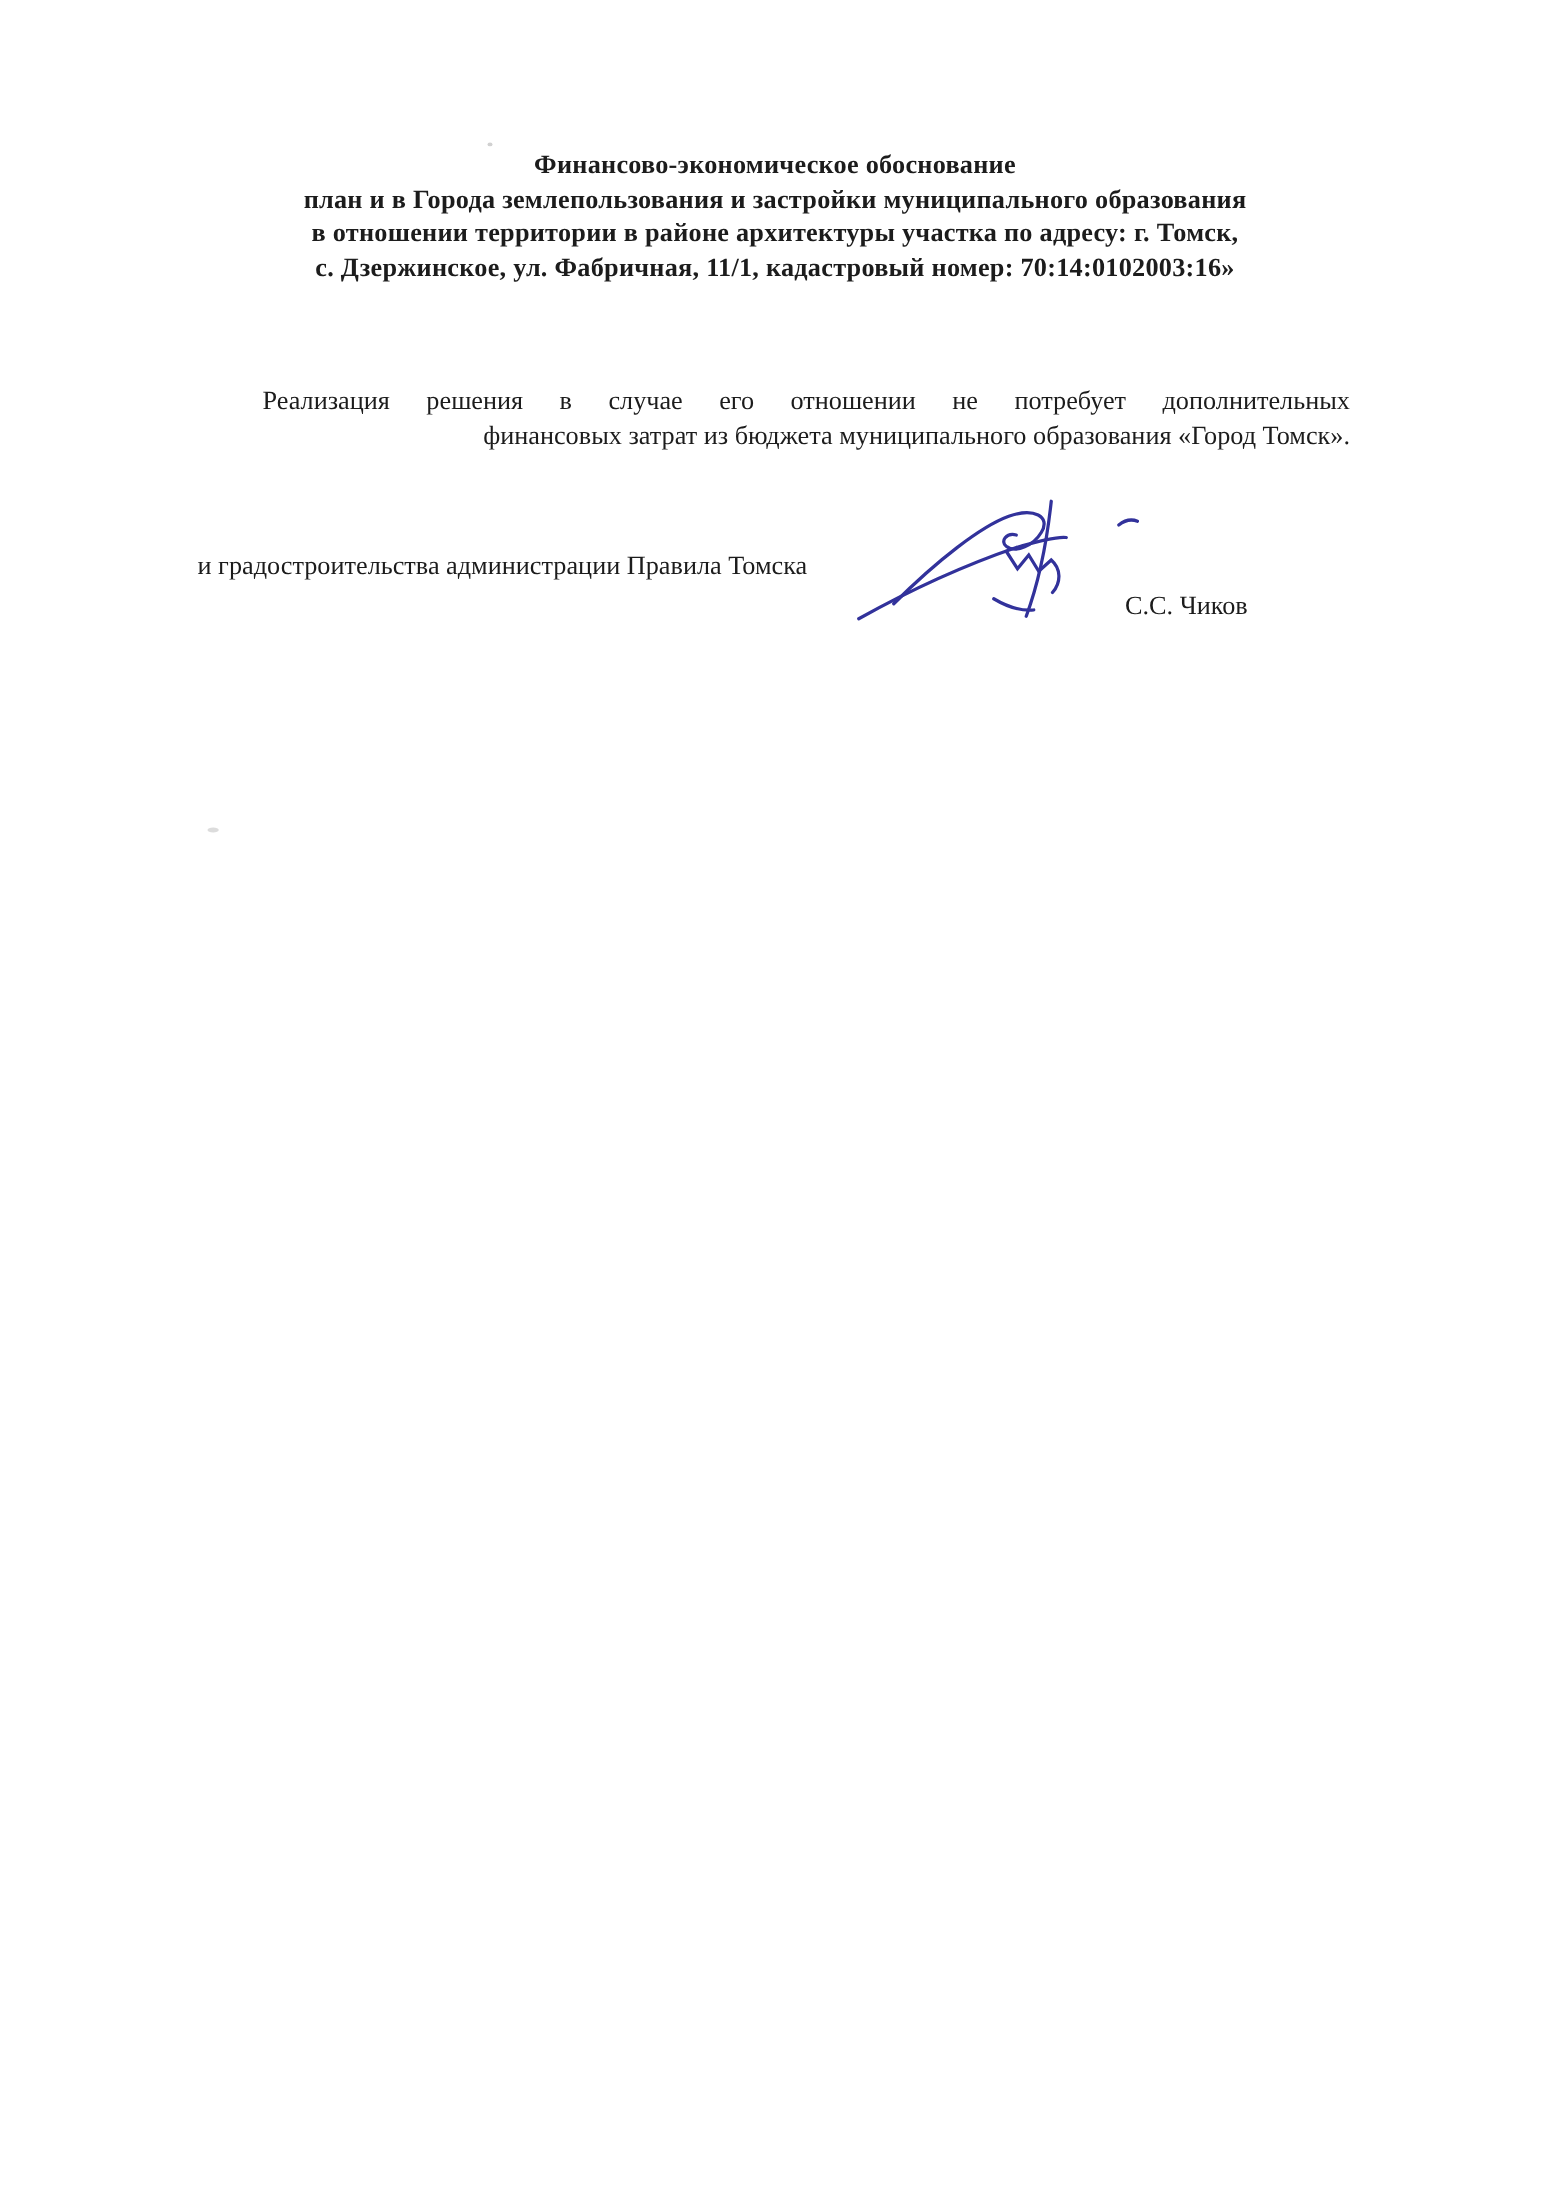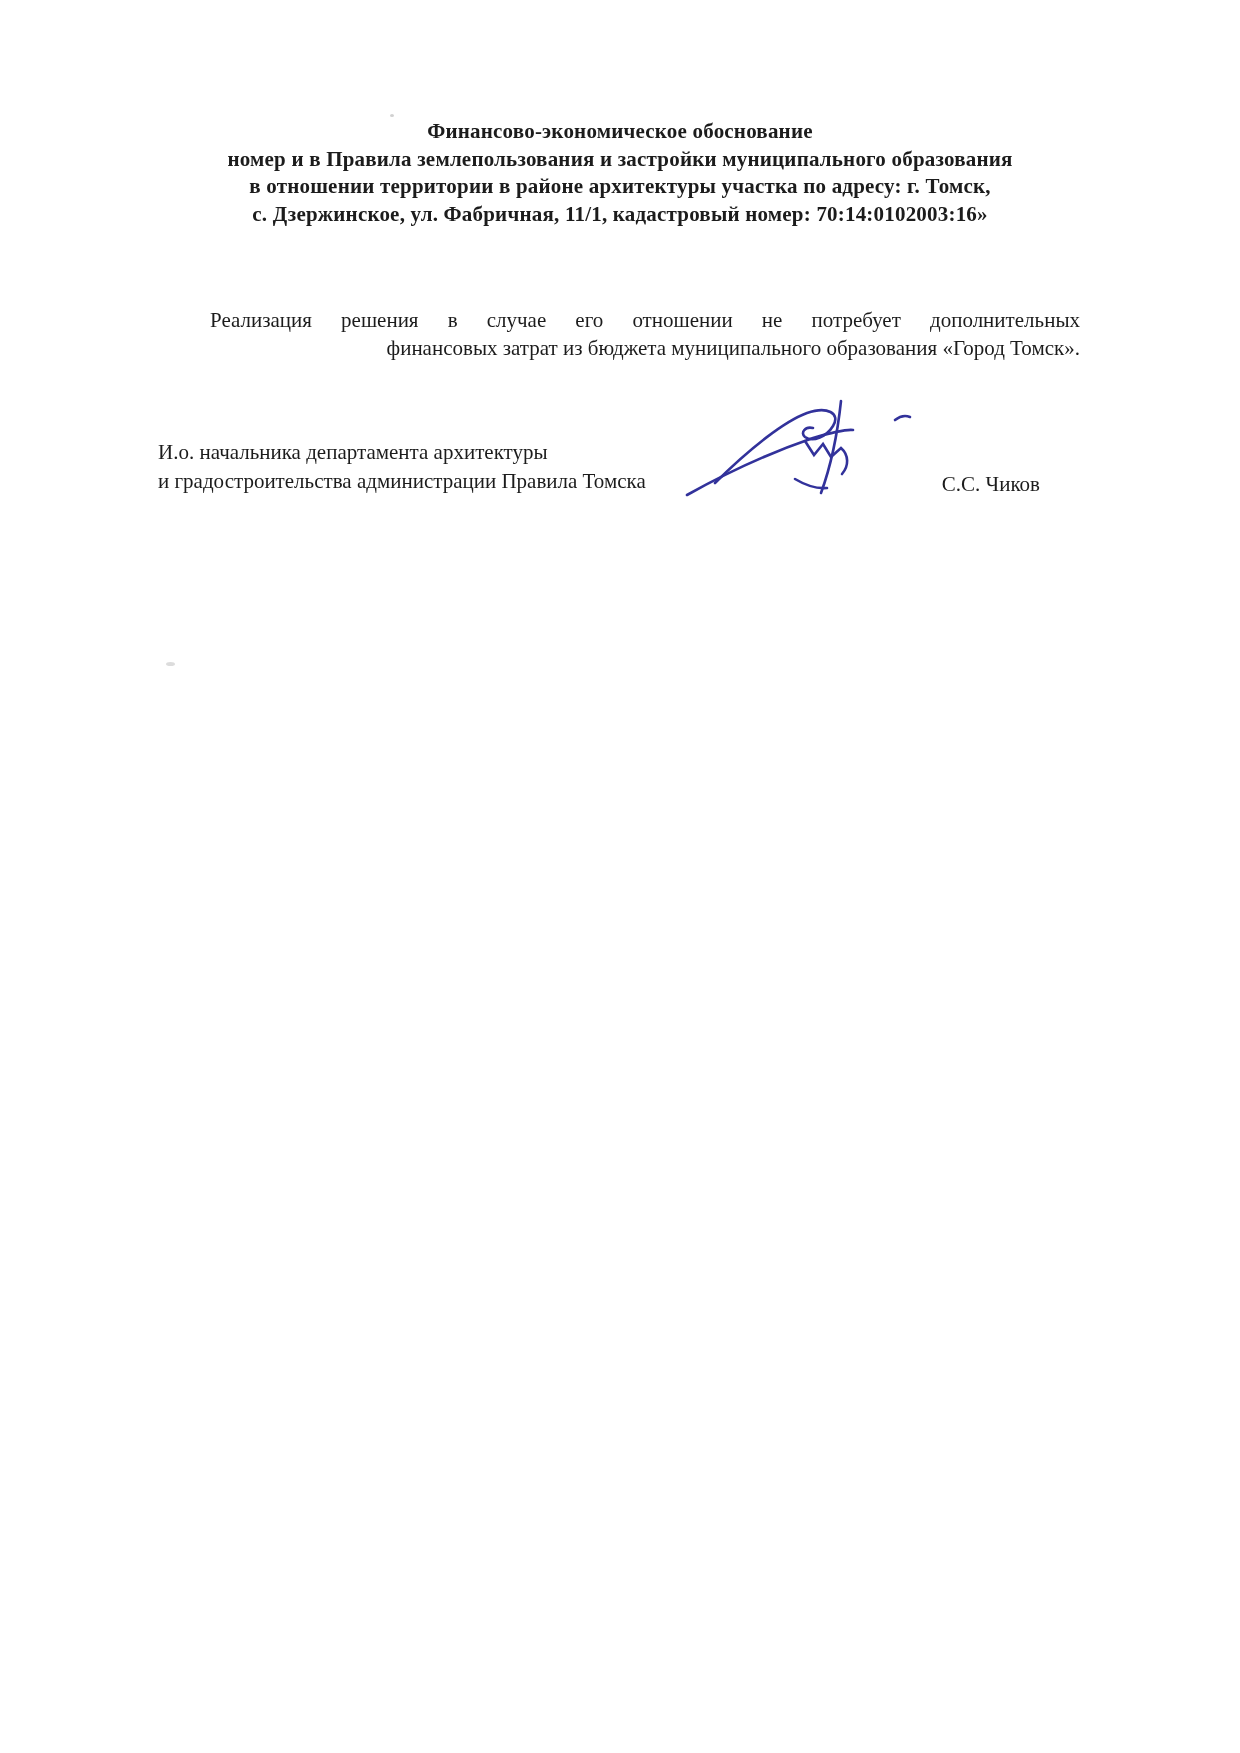--- a/index.html
+++ b/index.html
@@ -50,21 +50,20 @@
     width: 560px;
     font-size: 21px;
     line-height: 28.5px;
   }
   .signoff-name {
     position: absolute;
     top: 472px;
     left: 900px;
     width: 140px;
     font-size: 21px;
-    text-align: right;
     white-space: nowrap;
   }
   .signature-svg {
     position: absolute;
     top: 393px;
     left: 655px;
     width: 260px;
     height: 110px;
   }
   .handwriting-svg {
@@ -84,32 +83,31 @@
   .artifact-2 { top: 662px; left: 166px; width: 9px; height: 4px; opacity: 0.35; }
   .artifact-3 { top: 1349px; left: 446px; width: 4px; height: 3px; opacity: 0.3; }
 </style>
 </head>
 <body>
 
 <div class="page">
 
   <div class="title-block">
     <div>Финансово-экономическое обоснование</div>
-    <div>номер и в Правила землепользования и застройки муниципального образования</div>
+    <div>план и в Города землепользования и застройки муниципального образования</div>
     <div>в отношении территории в районе архитектуры участка по адресу: г. Томск,</div>
     <div>с. Дзержинское, ул. Фабричная, 11/1, кадастровый номер: 70:14:0102003:16»</div>
   </div>
 
   <div class="body-paragraph">
     <div class="body-line-1">Реализация решения в случае его отношении не потребует дополнительных</div>
     <div class="body-line-2">финансовых затрат из бюджета муниципального образования «Город Томск».</div>
   </div>
 
   <div class="signoff-position">
-    <div>И.о. начальника департамента архитектуры</div>
     <div>и градостроительства администрации Правила Томска</div>
   </div>
 
   <div class="signoff-name">С.С. Чиков</div>
 
   <svg class="signature-svg" viewBox="0 0 260 110" fill="none" xmlns="http://www.w3.org/2000/svg">
     <g stroke="#32329b" stroke-width="2.6" stroke-linecap="round" fill="none">
 
       <path d="M 32 102 C 75 78, 120 58, 158 45 C 175 40, 190 36, 198 37"></path>
 

